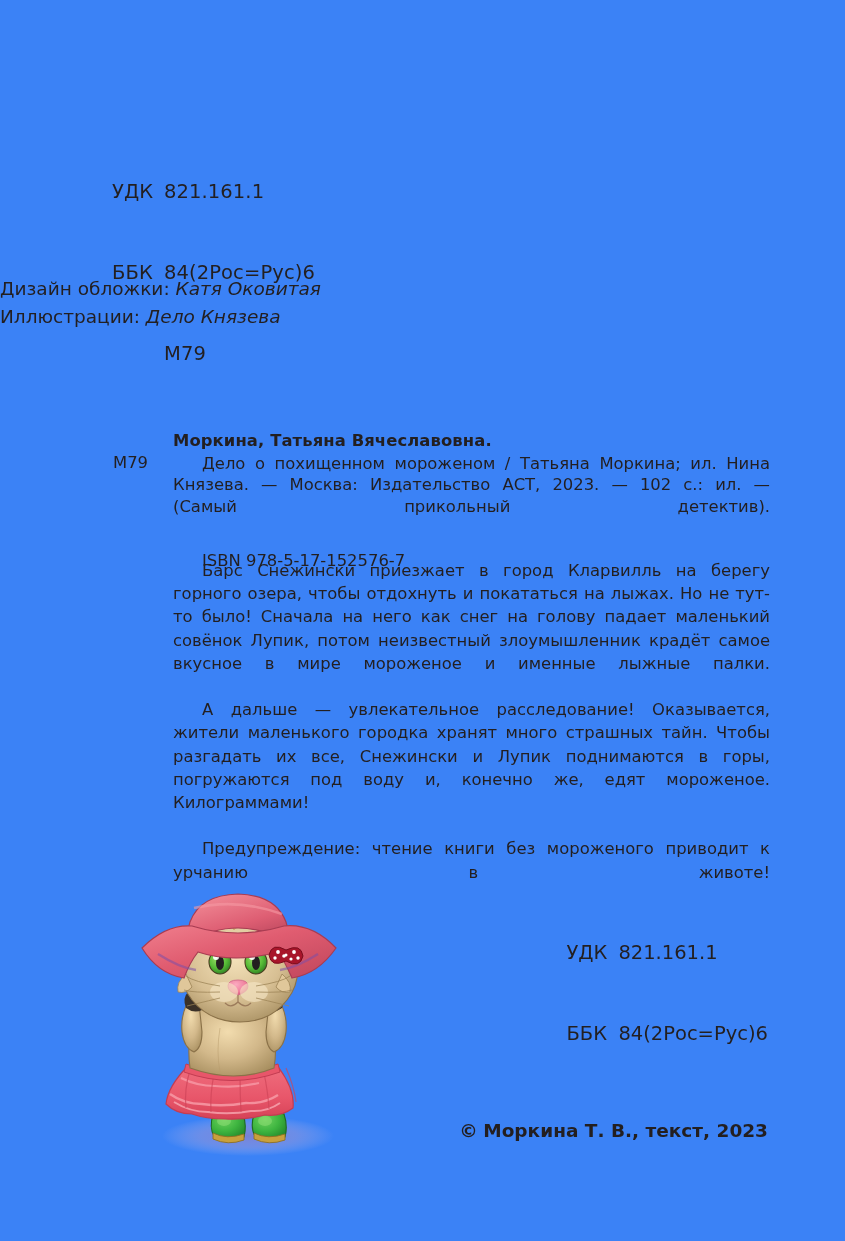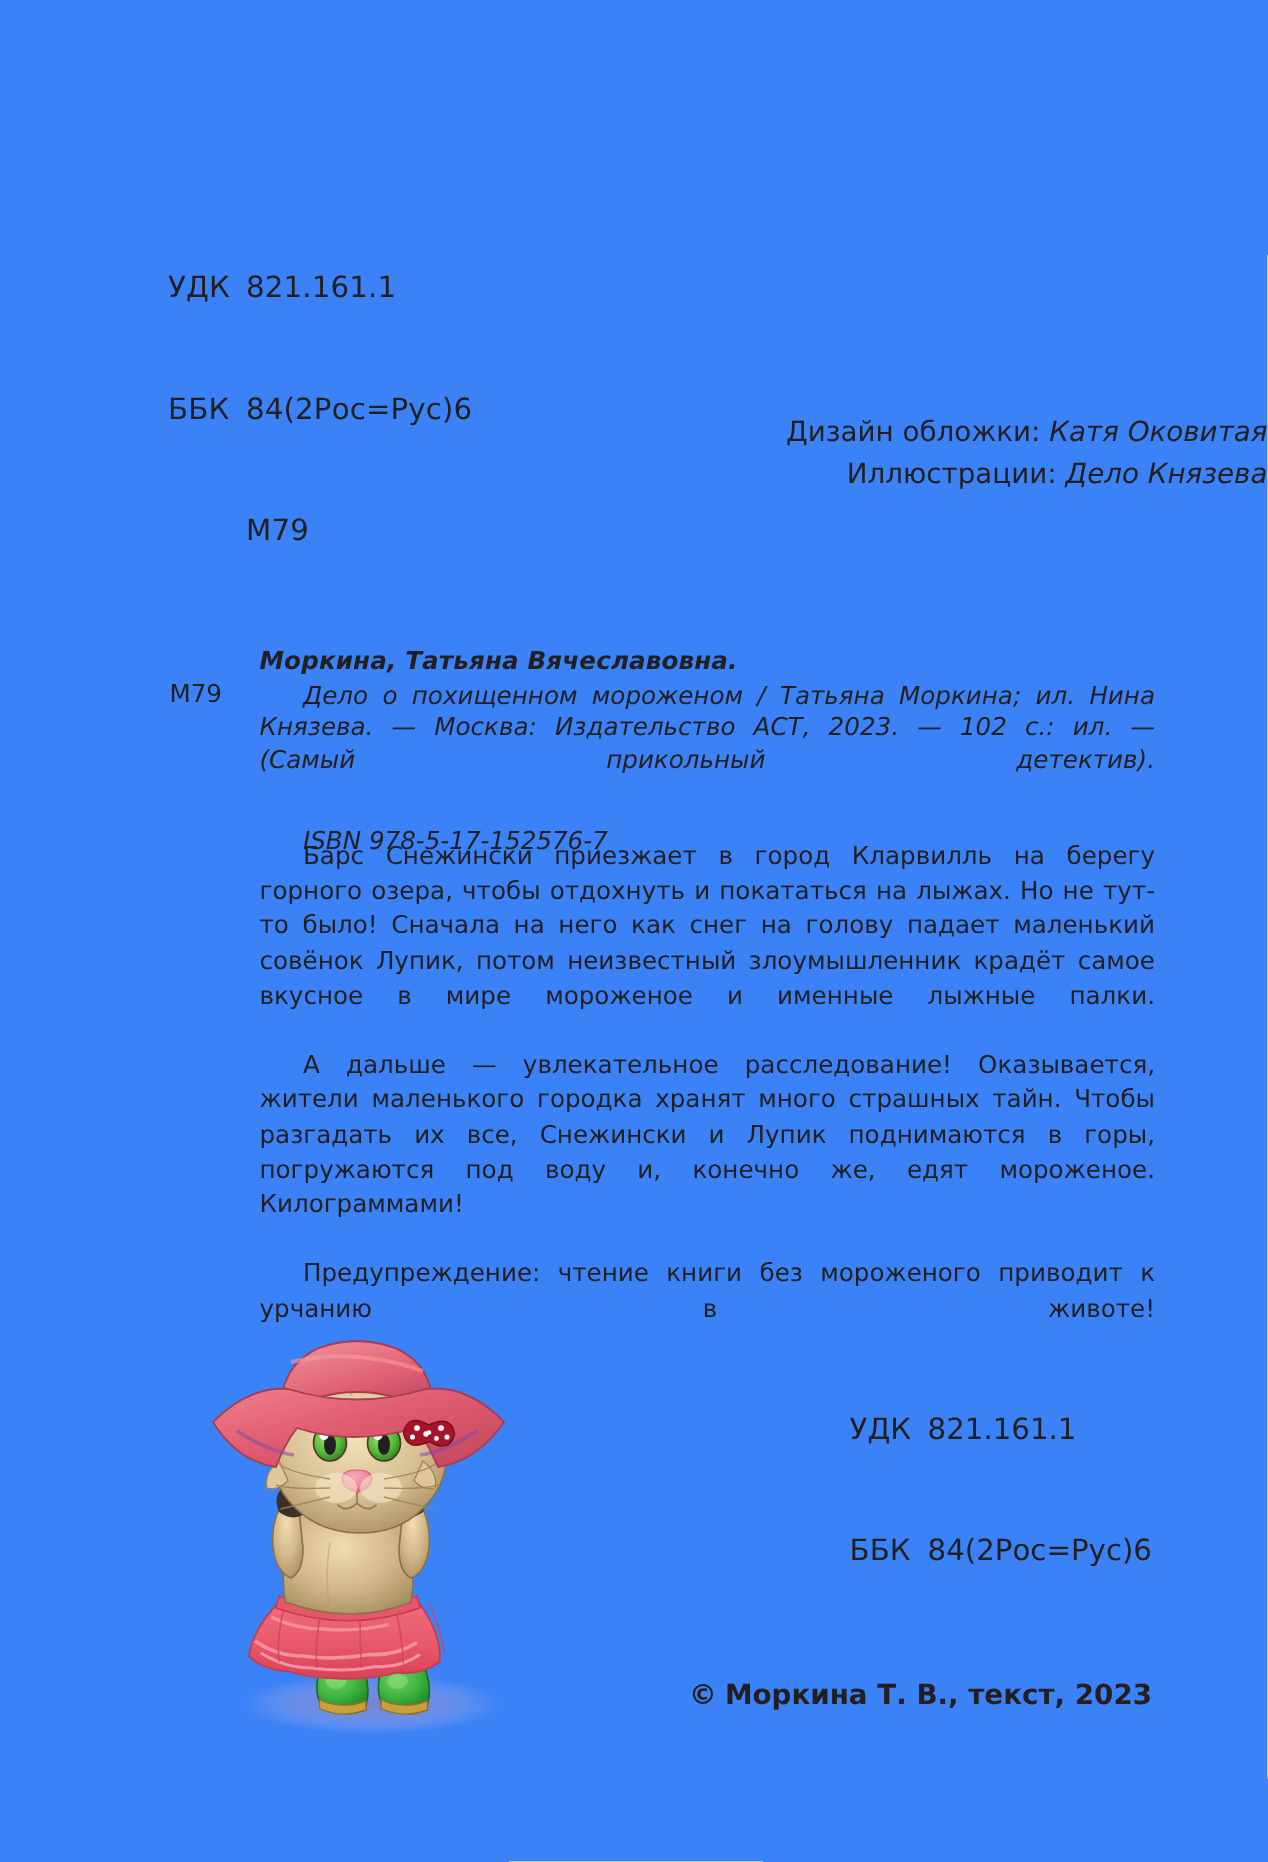--- a/index.html
+++ b/index.html
@@ -35,37 +35,36 @@
   .class-row { display: block; }
   .class-label { display: inline-block; width: 52px; }
   .class-indent { display: inline-block; width: 52px; }
 
   
   .credits {
     position: absolute;
     left: 0;
     right: 0;
     top: 275px;
-    text-align: right;
+    text-align: left;
     font-size: 18.5px;
     line-height: 28px;
   }
   .credits .line { display: block; }
   .credits .nm { font-style: italic; }
 
   
   .biblio {
     position: absolute;
     left: 173px;
     top: 430px;
     width: 597px;
     font-size: 16.4px;
     line-height: 21.5px;
     text-align: justify;
-    font-style: italic;
   }
   .biblio .author {
     font-weight: bold;
     display: block;
     margin-bottom: 1px;
     letter-spacing: 0.1px;
   }
   .biblio .desc {
     display: block;
     text-indent: 29px;

